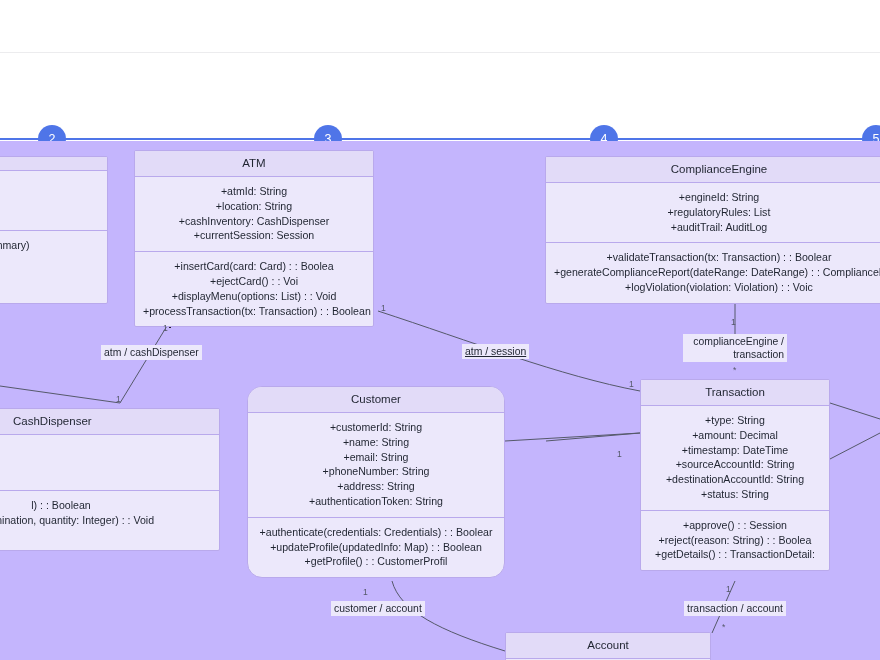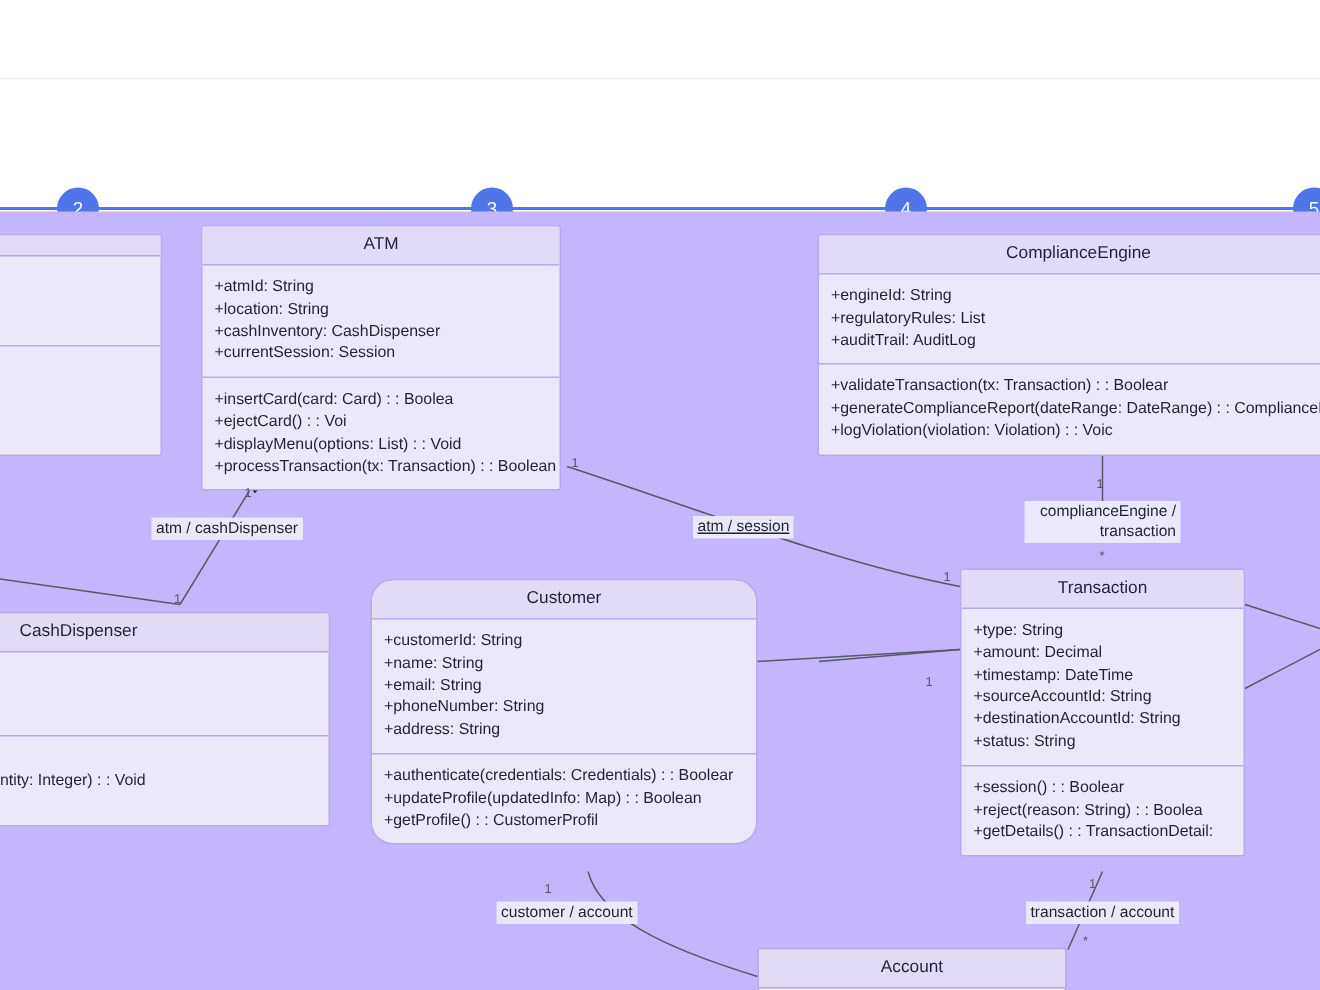--- a/index.html
+++ b/index.html
@@ -94,20 +94,21 @@
     border-bottom: 1px solid #b9a9ec;
     text-align: center;
     font-size: 11.5px;
     color: #1f2430;
     padding: 6px 4px 7px 4px;
     white-space: nowrap;
     font-family: "Liberation Sans", sans-serif;
   }
   .node-section {
     padding: 7px 8px 8px 8px;
+    text-align: center;
   }
   .node-section.attrs {
     border-bottom: 1px solid #b9a9ec;
   }
   .node-row {
     font-size: 10.6px;
     color: #1f2430;
     line-height: 14.8px;
     white-space: nowrap;
     font-family: "Liberation Sans", sans-serif;
@@ -239,40 +240,41 @@
     </div>
 
     <div class="node" style="left:247px; top:245px; width:258px;border-radius:15px;">
       <div class="node-title">Customer</div>
       <div class="node-section attrs">
         <div class="node-row">+customerId: String</div>
         <div class="node-row">+name: String</div>
         <div class="node-row">+email: String</div>
         <div class="node-row">+phoneNumber: String</div>
         <div class="node-row">+address: String</div>
+        <div class="node-row">+authenticationToken: String</div>
       </div>
       <div class="node-section methods">
         <div class="node-row">+authenticate(credentials: Credentials) : : Boolear</div>
         <div class="node-row">+updateProfile(updatedInfo: Map) : : Boolean</div>
         <div class="node-row">+getProfile() : : CustomerProfil</div>
       </div>
     </div>
 
     <div class="node" style="left:640px; top:238px; width:190px;">
       <div class="node-title">Transaction</div>
       <div class="node-section attrs">
         <div class="node-row">+type: String</div>
         <div class="node-row">+amount: Decimal</div>
         <div class="node-row">+timestamp: DateTime</div>
         <div class="node-row">+sourceAccountId: String</div>
         <div class="node-row">+destinationAccountId: String</div>
         <div class="node-row">+status: String</div>
       </div>
       <div class="node-section methods">
-        <div class="node-row">+session() : : Boolear</div>
+        <div class="node-row">+approve() : : Session</div>
         <div class="node-row">+reject(reason: String) : : Boolea</div>
         <div class="node-row">+getDetails() : : TransactionDetail:</div>
       </div>
     </div>
 
     <div class="node" style="left:505px; top:491px; width:206px; height:60px;">
       <div class="node-title">Account</div>
     </div>
 
     <div class="edge-label" style="left:101px; top:204px;">atm / cashDispenser</div>

